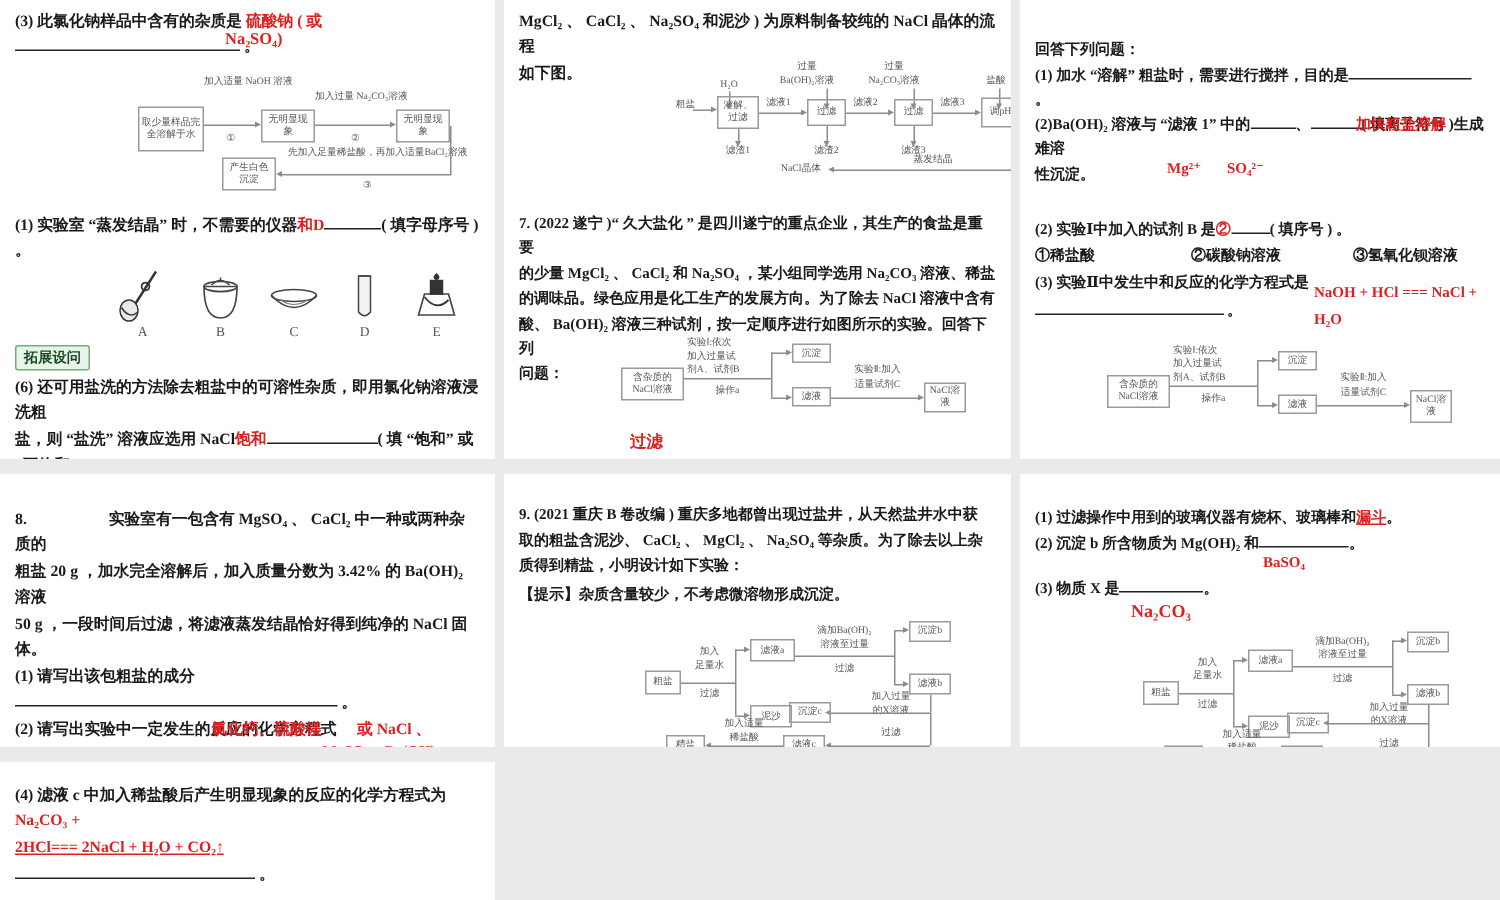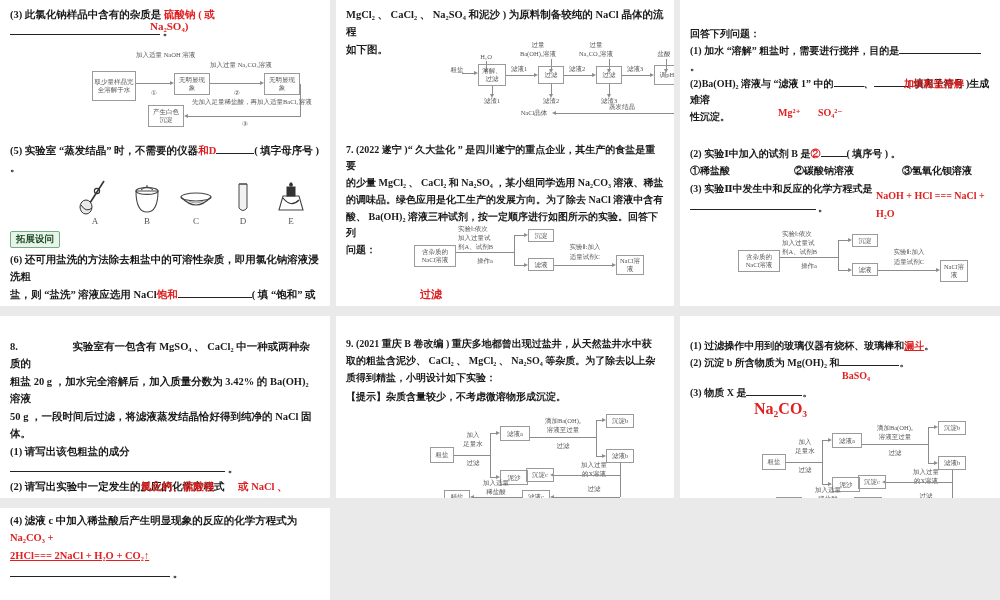--- a/index.html
+++ b/index.html
@@ -91,21 +91,21 @@
         <div class="lb" style="left:182px;top:55px;width:106px;text-align:center;">先加入足量稀盐酸，再加入适量BaCl₂溶液</div>
         <div class="lb" style="left:182px;top:77px;width:106px;">③</div>
         <div class="bx" style="left:138px;top:62px;width:36px;height:22px;">产生白色沉淀</div>
       </div>
     </div>
   </div>
 
   <div class="panel c1 r2">
     <div class="pad">
       <div class="q">
-        <span>(5) 实验室 “蒸发结晶” 时，不需要的仪器</span><span class="ans">和D</span><span class="blank b-s"></span><span>( 填字母序号 ) 。</span>
+        <span>(1) 实验室 “蒸发结晶” 时，不需要的仪器</span><span class="ans">和D</span><span class="blank b-s"></span><span>( 填字母序号 ) 。</span>
       </div>
 
       <div class="app-row">
 
         <div class="app" style="left:62px;">
           <svg width="40" height="38" viewBox="0 0 40 38">
             <line x1="29" y1="3" x2="13" y2="28" stroke="#333" stroke-width="1.6"></line>
             <circle cx="22" cy="13" r="2.6" fill="none" stroke="#333" stroke-width="1.2"></circle>
             <ellipse cx="11" cy="29" rx="6" ry="7" fill="#e9e9e9" stroke="#333" stroke-width="1"></ellipse>
             <path d="M6 27 q5 8 11 3" fill="none" stroke="#333" stroke-width="1"></path>
@@ -180,21 +180,21 @@
       </div>
       <div style="position:relative;height:18px;">
 
         <span class="ans" style="position:absolute;left:205px;top:0;font-size:10px;">MgSO₄ + Ba(OH)₂ ===</span>
       </div>
 
     </div>
   </div>
 
   <div class="panel c1 r4">
-    <div class="pad" style="padding-top:4px;">
+    <div class="pad" style="padding-top:14px;">
       <div class="q">
         <span>(4) 滤液 c 中加入稀盐酸后产生明显现象的反应的化学方程式为</span><span class="ans">Na₂CO₃ +</span>
       </div>
       <div class="q">
         <span class="ans-u">2HCl=== 2NaCl + H₂O + CO₂↑</span>
       </div>
       <div class="q">
         <span class="blank b-xl" style="width:160px;"></span>
         <span>。</span>
       </div>
@@ -422,21 +422,21 @@
       <div class="q sm">
         <span>(2) 沉淀 b 所含物质为 Mg(OH)₂ 和</span><span class="blank" style="width:60px;"></span><span>。</span>
       </div>
       <div style="position:relative;height:13px;">
         <span class="ans" style="position:absolute;left:152px;top:-2px;font-size:10px;">BaSO₄</span>
       </div>
       <div class="q sm">
         <span>(3) 物质 X 是</span><span class="blank" style="width:56px;"></span><span>。</span>
       </div>
       <div style="position:relative;height:14px;">
-        <span class="ans" style="position:absolute;left:64px;top:-2px;font-size:16px;">Na₂CO₃</span>
+        <span class="ans" style="position:absolute;left:64px;top:-2px;font-size:12px;">Na₂CO₃</span>
       </div>
 
       <div class="flow" style="height:96px;margin-top:6px;margin-left:72px;">
         <div class="bx" style="left:0px;top:32px;width:24px;height:16px;">粗盐</div>
         <div class="lb" style="left:26px;top:16px;width:34px;">加入</div>
         <div class="lb" style="left:26px;top:25px;width:34px;">足量水</div>
         <div class="lb" style="left:26px;top:44px;width:34px;">过滤</div>
         <div class="ln lnh" style="left:24px;top:40px;width:36px;"></div>
         <div class="ln lnv" style="left:60px;top:18px;height:44px;"></div>
         <div class="ln lnh" style="left:60px;top:18px;width:8px;"></div>

